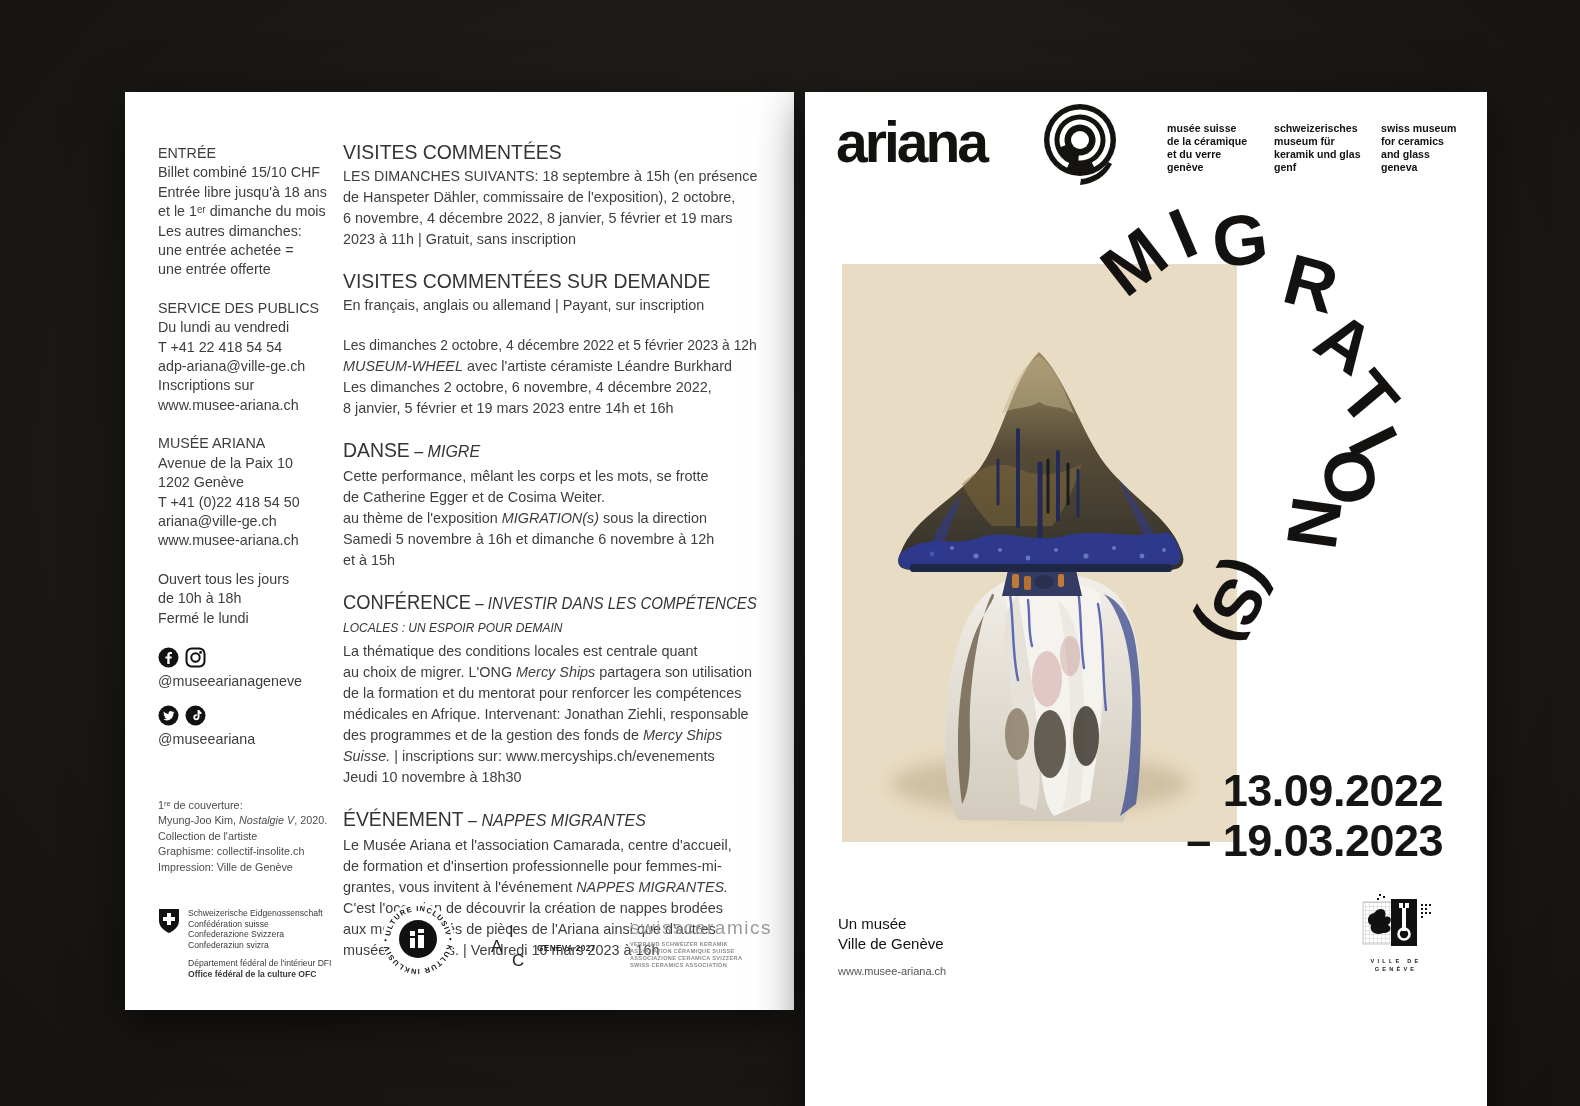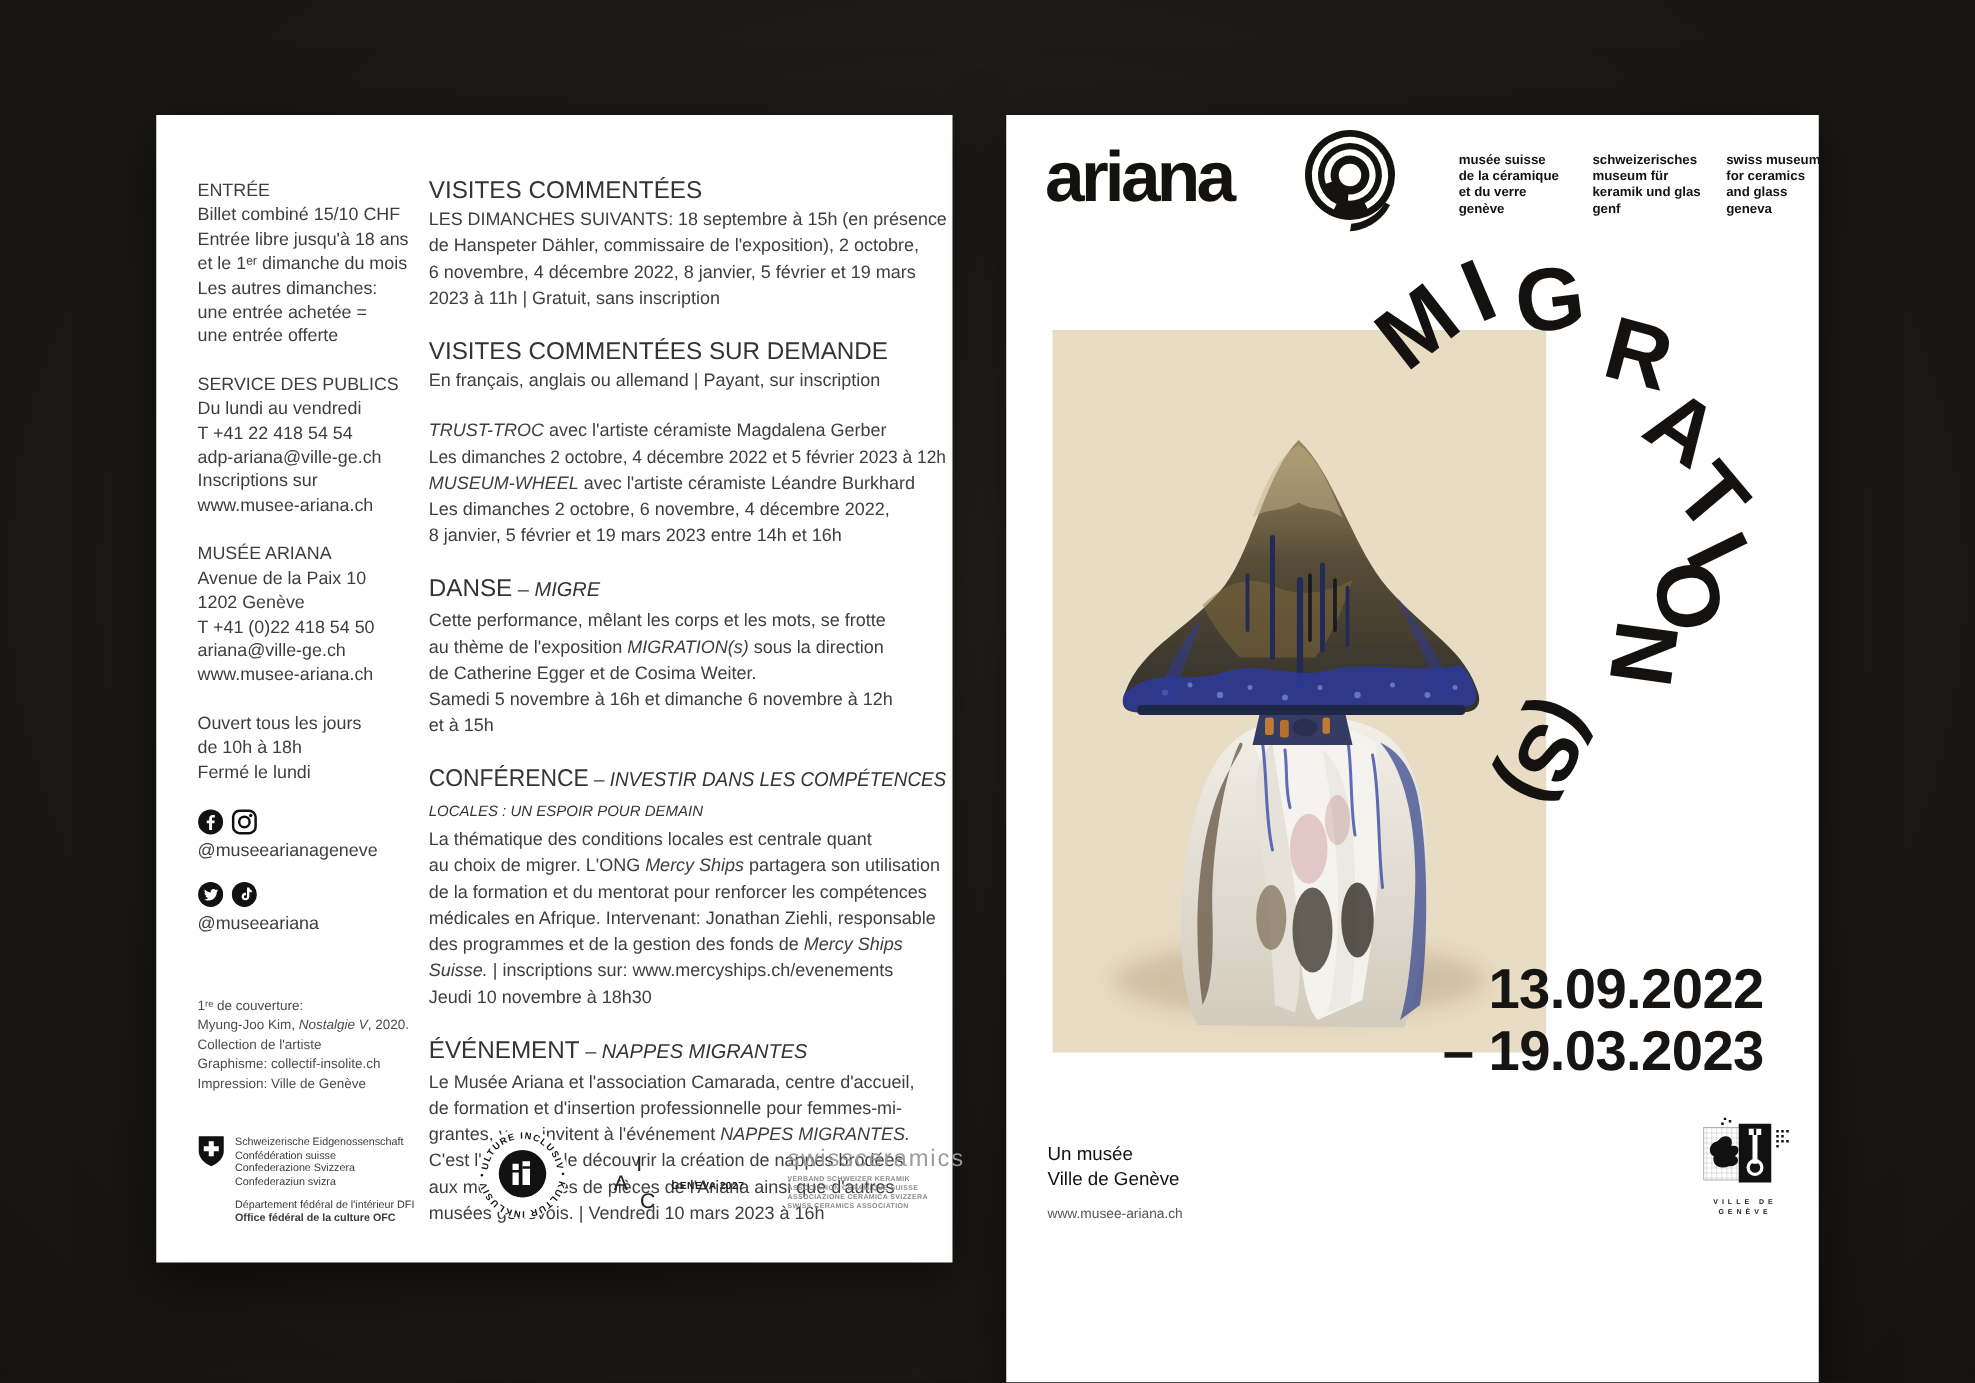--- a/index.html
+++ b/index.html
@@ -1,19 +1,19 @@
 <!DOCTYPE html>
 <html><head>
 <meta charset="utf-8">
 <style>
   html,body{margin:0;padding:0;background:#161412;}
   .stage{position:relative;width:1580px;height:1106px;overflow:hidden;
     background:radial-gradient(ellipse at 50% 42%, #272420 0%, #1c1a17 55%, #151311 100%);
     font-family:"Liberation Sans","DejaVu Sans",sans-serif;}
-  .page{position:absolute;background:#fff;box-shadow:0 12px 45px rgba(0,0,0,.6);}
+  .page{position:absolute;background:#fff;box-shadow:0 12px 45px rgba(0,0,0,.6);padding-left:32px;}
   #left-page{left:125px;top:92px;width:637px;height:918px;}
   #right-page{left:805px;top:92px;width:650px;height:1042px;}
 
   
   #info-col{position:absolute;left:33px;top:52px;width:180px;color:#3d3d3d;
     font-size:14.3px;line-height:19.4px;}
   .info-section{margin-bottom:19px;}
   .info-line{white-space:nowrap;transform-origin:left center;}
   .social-group{margin-bottom:14px;}
   .icon-row{display:flex;gap:6px;margin-bottom:4px;}
@@ -141,31 +141,30 @@
           <div class="prog-line" style="transform: scaleX(0.995192);"><span>LES DIMANCHES SUIVANTS: 18 septembre à 15h (en présence</span></div>
           <div class="prog-line"><span>de Hanspeter Dähler, commissaire de l'exposition), 2 octobre,</span></div>
           <div class="prog-line"><span>6 novembre, 4 décembre 2022, 8 janvier, 5 février et 19 mars</span></div>
           <div class="prog-line"><span>2023 à 11h | Gratuit, sans inscription</span></div>
         </div>
         <div class="prog-section">
           <div class="prog-title"><span>VISITES COMMENTÉES SUR DEMANDE</span></div>
           <div class="prog-line"><span>En français, anglais ou allemand  |  Payant, sur inscription</span></div>
         </div>
         <div class="prog-section">
-          <div class="prog-line"><span class="it">TRUST-TROC</span><span> avec l'artiste céramiste Magdalena Gerber</span></div>
           <div class="prog-line" style="transform: scaleX(0.965035);"><span>Les dimanches 2 octobre, 4 décembre 2022 et 5 février 2023 à 12h</span></div>
           <div class="prog-line"><span class="it">MUSEUM-WHEEL</span><span> avec l'artiste céramiste Léandre Burkhard</span></div>
           <div class="prog-line"><span>Les dimanches 2 octobre, 6 novembre, 4 décembre 2022,</span></div>
           <div class="prog-line"><span>8 janvier, 5 février et 19 mars 2023 entre 14h et 16h</span></div>
         </div>
         <div class="prog-section">
           <div class="prog-title"><span>DANSE</span><span class="sub"> – MIGRE</span></div>
           <div class="prog-line"><span>Cette performance, mêlant les corps et les mots, se frotte</span></div>
+          <div class="prog-line"><span>de Catherine Egger et de Cosima Weiter.</span></div>
           <div class="prog-line"><span>au thème de l'exposition </span><span class="it">MIGRATION(s)</span><span> sous la direction</span></div>
-          <div class="prog-line"><span>de Catherine Egger et de Cosima Weiter.</span></div>
           <div class="prog-line"><span>Samedi 5 novembre à 16h et dimanche 6 novembre à 12h</span></div>
           <div class="prog-line"><span>et à 15h</span></div>
         </div>
         <div class="prog-section">
           <div class="prog-title" style="transform: scaleX(0.943052);"><span>CONFÉRENCE</span><span class="sub"> – INVESTIR DANS LES COMPÉTENCES</span></div>
           <div class="prog-subline">LOCALES : UN ESPOIR POUR DEMAIN</div>
           <div class="prog-line"><span>La thématique des conditions locales est centrale quant</span></div>
           <div class="prog-line"><span>au choix de migrer. L'ONG </span><span class="it">Mercy Ships</span><span> partagera son utilisation</span></div>
           <div class="prog-line"><span>de la formation et du mentorat pour renforcer les compétences</span></div>
           <div class="prog-line"><span>médicales en Afrique. Intervenant: Jonathan Ziehli, responsable</span></div>

